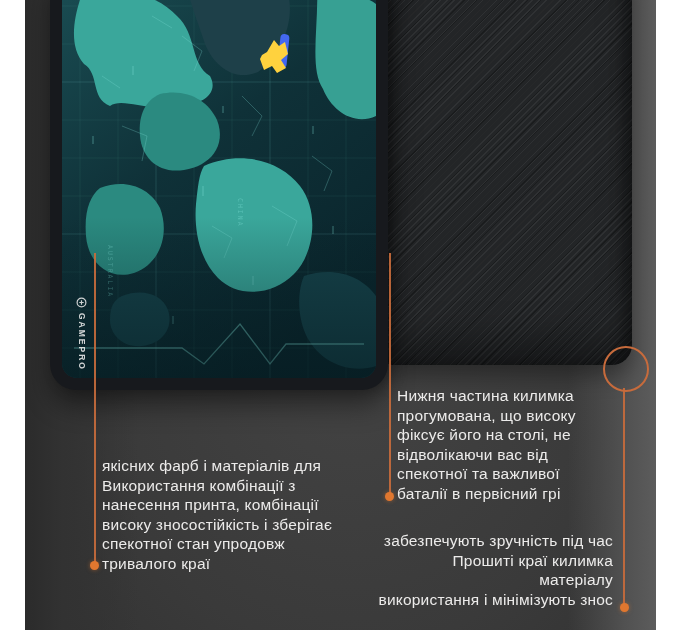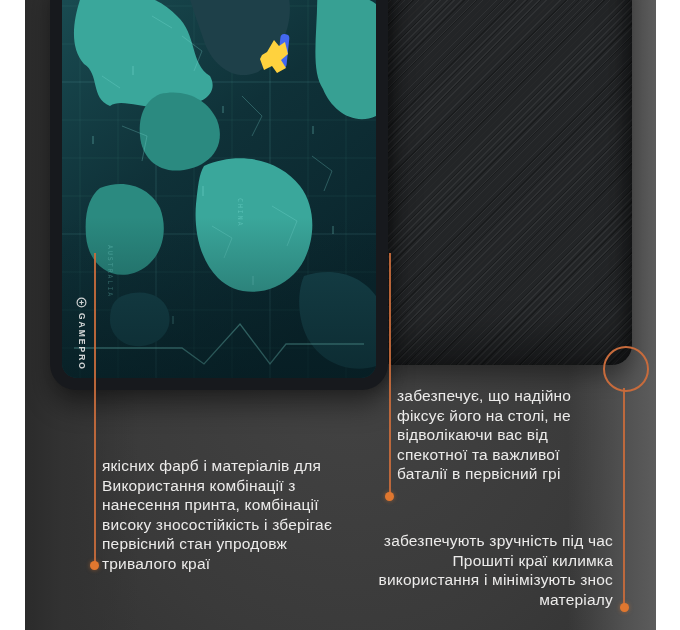--- a/index.html
+++ b/index.html
@@ -164,37 +164,38 @@
     <span class="logo-text">GAMEPRO</span>
   </div>
 
   <div class="call-line" style="left:69px;top:253px;height:313px;"></div>
   <div class="call-dot" style="left:65px;top:561px;"></div>
   <div class="note" style="left:77px;top:456px;width:265px;">
     <div>якісних фарб і матеріалів для</div>
     <div>Використання комбінації з</div>
     <div>нанесення принта, комбінації</div>
     <div>високу зносостійкість і зберігає</div>
-    <div>первісний стан упродовж</div>
+    <div>спекотної стан упродовж</div>
     <div>тривалого краї</div>
   </div>
 
   <div class="call-line" style="left:364px;top:253px;height:244px;"></div>
   <div class="call-dot" style="left:360px;top:492px;"></div>
   <div class="note" style="left:372px;top:386px;width:215px;">
-    <div>забезпечує, що надійно</div>
+    <div>Нижня частина килимка</div>
+    <div>прогумована, що високу</div>
     <div>фіксує його на столі, не</div>
     <div>відволікаючи вас від</div>
     <div>спекотної та важливої</div>
     <div>баталії в первісний грі</div>
   </div>
 
   <div class="call-circle" style="left:578px;top:346px;"></div>
   <div class="call-line" style="left:598px;top:388px;height:220px;"></div>
   <div class="call-dot" style="left:595px;top:603px;"></div>
   <div class="note right" style="right:43px;top:531px;width:280px;">
     <div>забезпечують зручність під час</div>
     <div>Прошиті краї килимка</div>
+    <div>матеріалу</div>
     <div>використання і мінімізують знос</div>
-    <div>матеріалу</div>
   </div>
 
 </div>
 
 </body></html>

